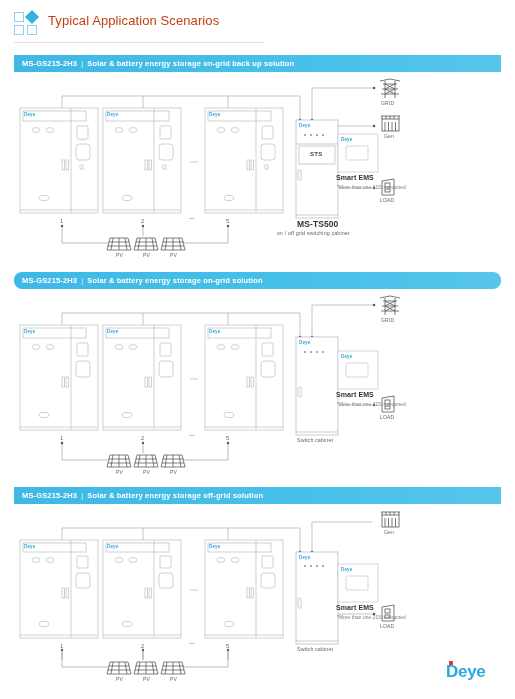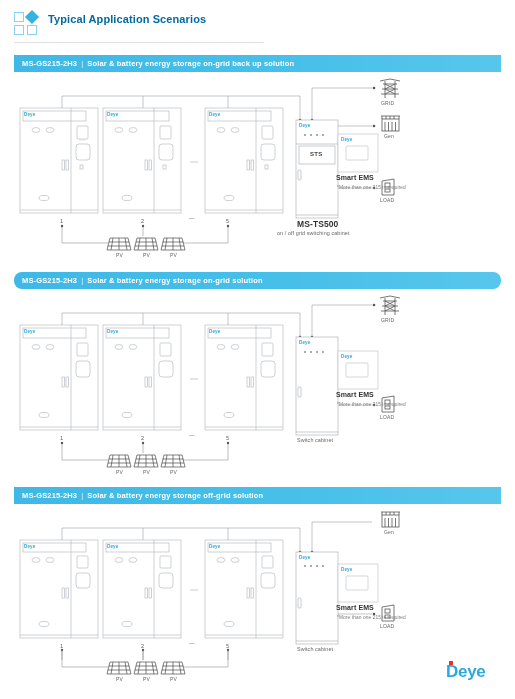--- a/index.html
+++ b/index.html
@@ -18,21 +18,21 @@
   #logo-mark{
     position:absolute;left:14px;top:12px;width:26px;height:24px;
   }
   .lm-sq{position:absolute;width:10px;height:10px;border:1.4px solid #8fd0ef;box-sizing:border-box;background:#fff;}
   .lm-sq.tl{left:0;top:0;}
   .lm-sq.bl{left:0;top:13px;}
   .lm-sq.br{left:13px;top:13px;}
   .lm-dia{position:absolute;left:13px;top:0px;width:10px;height:10px;background:#35b3e0;transform:rotate(45deg);}
   #page-title{
     position:absolute;left:48px;top:13px;
-    font-size:11px;font-weight:bold;color:#0369a1;letter-spacing:.1px;
+    font-size:13px;font-weight:normal;color:#c2410c;letter-spacing:.1px;
   }
   #title-rule{
     position:absolute;left:14px;top:42px;width:250px;height:1px;background:#e2e2e2;
   }
 
   
   .band{
     position:absolute;left:14px;width:487px;height:17px;
     background:linear-gradient(90deg,#3fb8e6 0%,#46bfe9 55%,#57c6ec 100%);
     color:#ffffff;font-size:7.5px;font-weight:bold;

